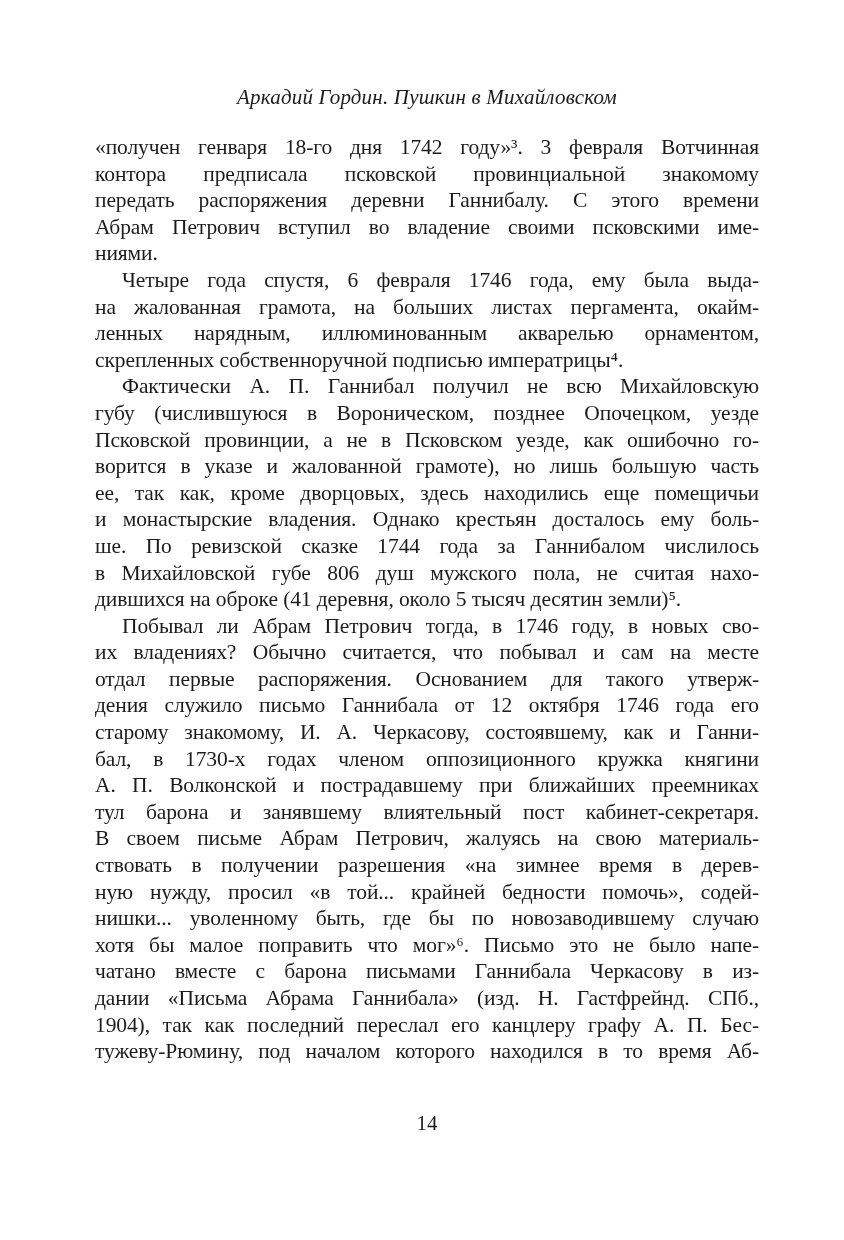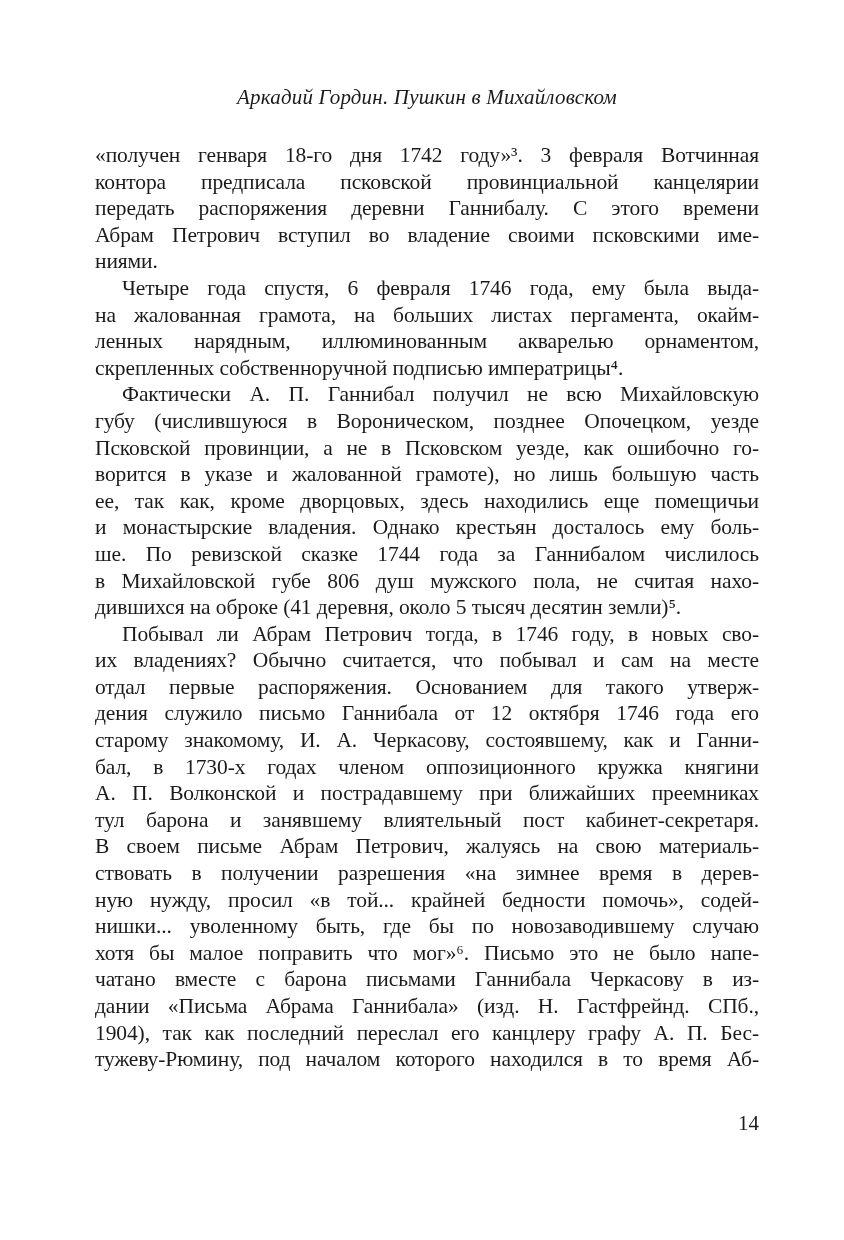--- a/index.html
+++ b/index.html
@@ -24,21 +24,21 @@
     text-align: center;
     font-style: italic;
     font-size: 21px;
     line-height: 26px;
     letter-spacing: 0.2px;
     white-space: nowrap;
   }
   .body-text {
     position: absolute;
     left: 95px;
-    top: 142px;
+    top: 134px;
     width: 664px;
     font-size: 21.5px;
     line-height: 26.6px;
     letter-spacing: -0.1px;
   }
   .body-text .line {
     text-align: justify;
     text-align-last: justify;
     white-space: normal;
     height: 26.6px;
@@ -48,34 +48,34 @@
     text-align-last: left;
   }
   .body-text .line.indent {
     text-indent: 27px;
   }
   .page-number {
     position: absolute;
     left: 95px;
     top: 1110px;
     width: 664px;
-    text-align: right;
+    text-align: center;
     font-size: 21px;
     line-height: 26px;
   }
 </style>
 </head>
 <body>
 
 <div class="page">
   <div class="running-head">Аркадий Гордин. Пушкин в Михайловском</div>
 
   <div class="body-text" id="body-text">
       <div class="line">«получен генваря 18-го дня 1742 году»³. 3 февраля Вотчинная</div>
-      <div class="line">контора предписала псковской провинциальной канцелярии</div>
+      <div class="line">контора предписала псковской провинциальной знакомому</div>
       <div class="line">передать распоряжения деревни Ганнибалу. С этого времени</div>
       <div class="line">Абрам Петрович вступил во владение своими псковскими име-</div>
       <div class="line para-end">ниями.</div>
       <div class="line indent">Четыре года спустя, 6 февраля 1746 года, ему была выда-</div>
       <div class="line">на жалованная грамота, на больших листах пергамента, окайм-</div>
       <div class="line">ленных нарядным, иллюминованным акварелью орнаментом,</div>
       <div class="line para-end">скрепленных собственноручной подписью императрицы⁴.</div>
       <div class="line indent">Фактически А. П. Ганнибал получил не всю Михайловскую</div>
       <div class="line">губу (числившуюся в Вороническом, позднее Опочецком, уезде</div>
       <div class="line">Псковской провинции, а не в Псковском уезде, как ошибочно го-</div>

